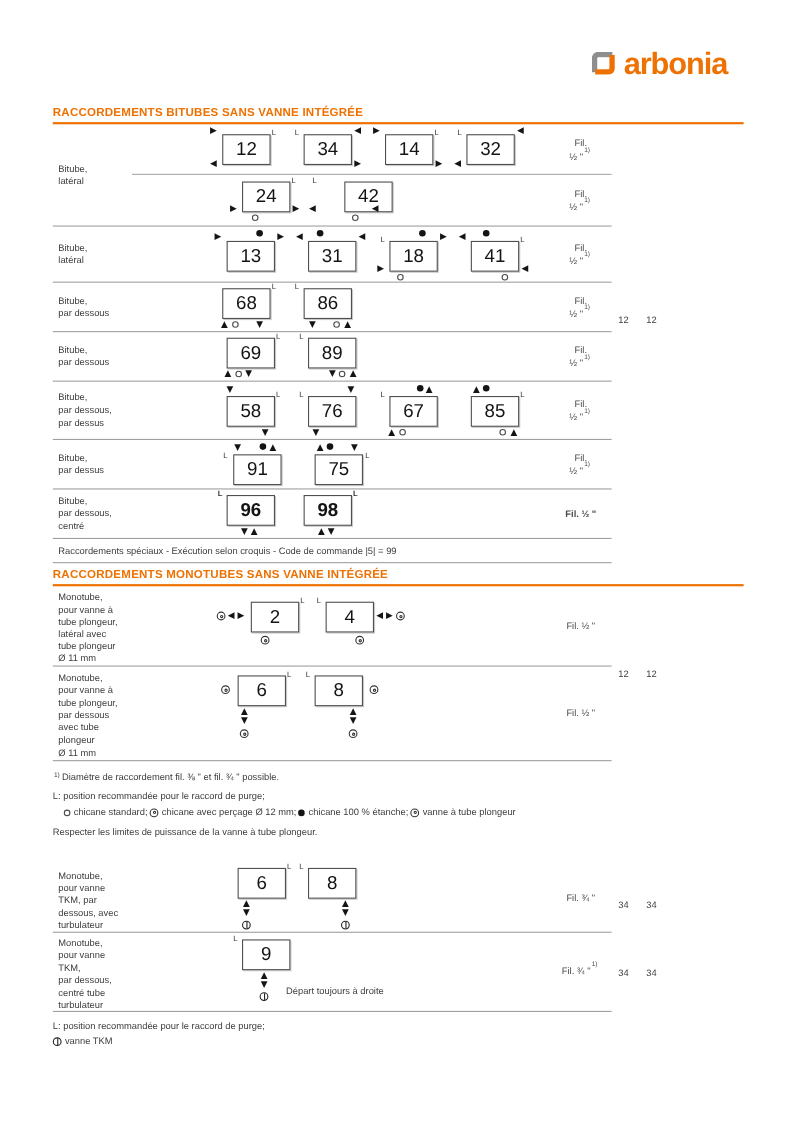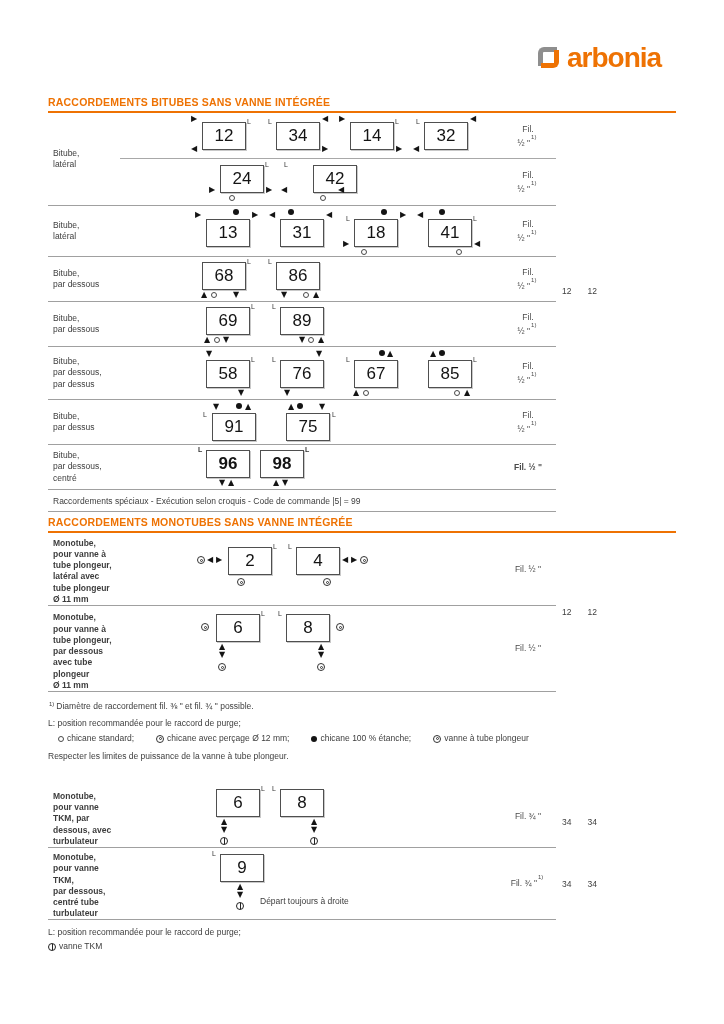--- a/index.html
+++ b/index.html
@@ -16,21 +16,21 @@
   .logo-text{font-size:28px;font-weight:bold;color:#ee7203;letter-spacing:-1px;line-height:1;}
 
   
   .section{position:absolute;left:48px;width:628px;}
   .stitle{font-size:10.5px;font-weight:bold;color:#ee7203;letter-spacing:.2px;line-height:11px;
           padding-bottom:3px;border-bottom:2px solid #ee7203;}
   .rows{width:508px;}
   .trow{display:flex;border-bottom:1px solid #a0a0a0;}
   .tlabel{width:140px;box-sizing:border-box;padding-left:5px;font-size:8.5px;line-height:1.32;
           color:#3d3d3d;display:flex;flex-direction:column;justify-content:center;}
-  .tlabel.top{justify-content:flex-end;padding-top:4px;font-weight:bold;}
+  .tlabel.top{justify-content:center;padding-top:4px;}
   .subwrap{flex:1;display:flex;flex-direction:column;}
   .tsub{position:relative;display:flex;}
   .tsub.divided::after{content:"";position:absolute;left:-68px;right:0;bottom:0;height:1px;background:#a8a8a8;}
   .tdiag{flex:1;display:flex;align-items:flex-start;}
   .tfil{width:56px;display:flex;flex-direction:column;align-items:center;justify-content:center;
         font-size:8.5px;color:#4a4a4a;line-height:1.45;text-align:center;}
   .sup{font-size:6px;position:relative;top:-3px;margin-left:1px;margin-right:2px;}
 
   
   .unit{position:relative;flex:none;width:44px;height:28px;}
@@ -49,21 +49,21 @@
   .mk-bold{border-width:1.5px;}
 
   .ruler{position:absolute;left:514px;display:flex;gap:16px;font-size:8.5px;color:#3d3d3d;}
   .subnote{position:absolute;font-size:8.5px;color:#3d3d3d;white-space:nowrap;}
 
   .sfooter{width:508px;height:22px;box-sizing:border-box;display:flex;align-items:center;
            padding-left:5px;font-size:8.5px;border-bottom:1px solid #a0a0a0;}
   .notes{font-size:8.5px;color:#3d3d3d;line-height:1.35;}
   .note1{margin-top:9px;}
   .notep{margin-top:6px;}
-  .legend{display:flex;align-items:center;gap:22px;margin-top:3px;padding-left:10px;}
+  .legend{display:flex;align-items:center;gap:2px;margin-top:3px;padding-left:10px;}
   .litem{display:flex;align-items:center;gap:3px;white-space:nowrap;}
   .lsym{position:relative;display:inline-block;flex:none;}
   .respect{margin-top:7px;}
   .s3purge{margin-top:7px;}
   .tkline{display:flex;align-items:center;gap:3px;margin-top:2px;}
 </style>
 </head>
 <body>
 
 <div class="page">
@@ -328,21 +328,21 @@
           </div>
           <div class="subwrap">
             <div class="tsub" style="height: 44px; font-weight: bold;">
               <div class="tdiag">
                 <span class="unit" style="margin-left: 18px; margin-top: 5px;">
                   <span class="ubox">96</span>
                   <span class="mk mk-Lm" style="left: -8px; top: -4px;">L</span>
                   <span class="mk mk-D" style="left: 13px; top: 29px;">▼</span>
                   <span class="mk mk-U" style="left: 22px; top: 29px;">▲</span>
                 </span>
-                <span class="unit" style="margin-left: 10px; margin-top: 5px;">
+                <span class="unit" style="margin-left: 26px; margin-top: 5px;">
                   <span class="ubox">98</span>
                   <span class="mk mk-Lm" style="left: 45px; top: -4px;">L</span>
                   <span class="mk mk-U" style="left: 13px; top: 29px;">▲</span>
                   <span class="mk mk-D" style="left: 22px; top: 29px;">▼</span>
                 </span>
               </div>
               <div class="tfil">
                 <div>Fil. ½ "</div>
               </div>
             </div>

